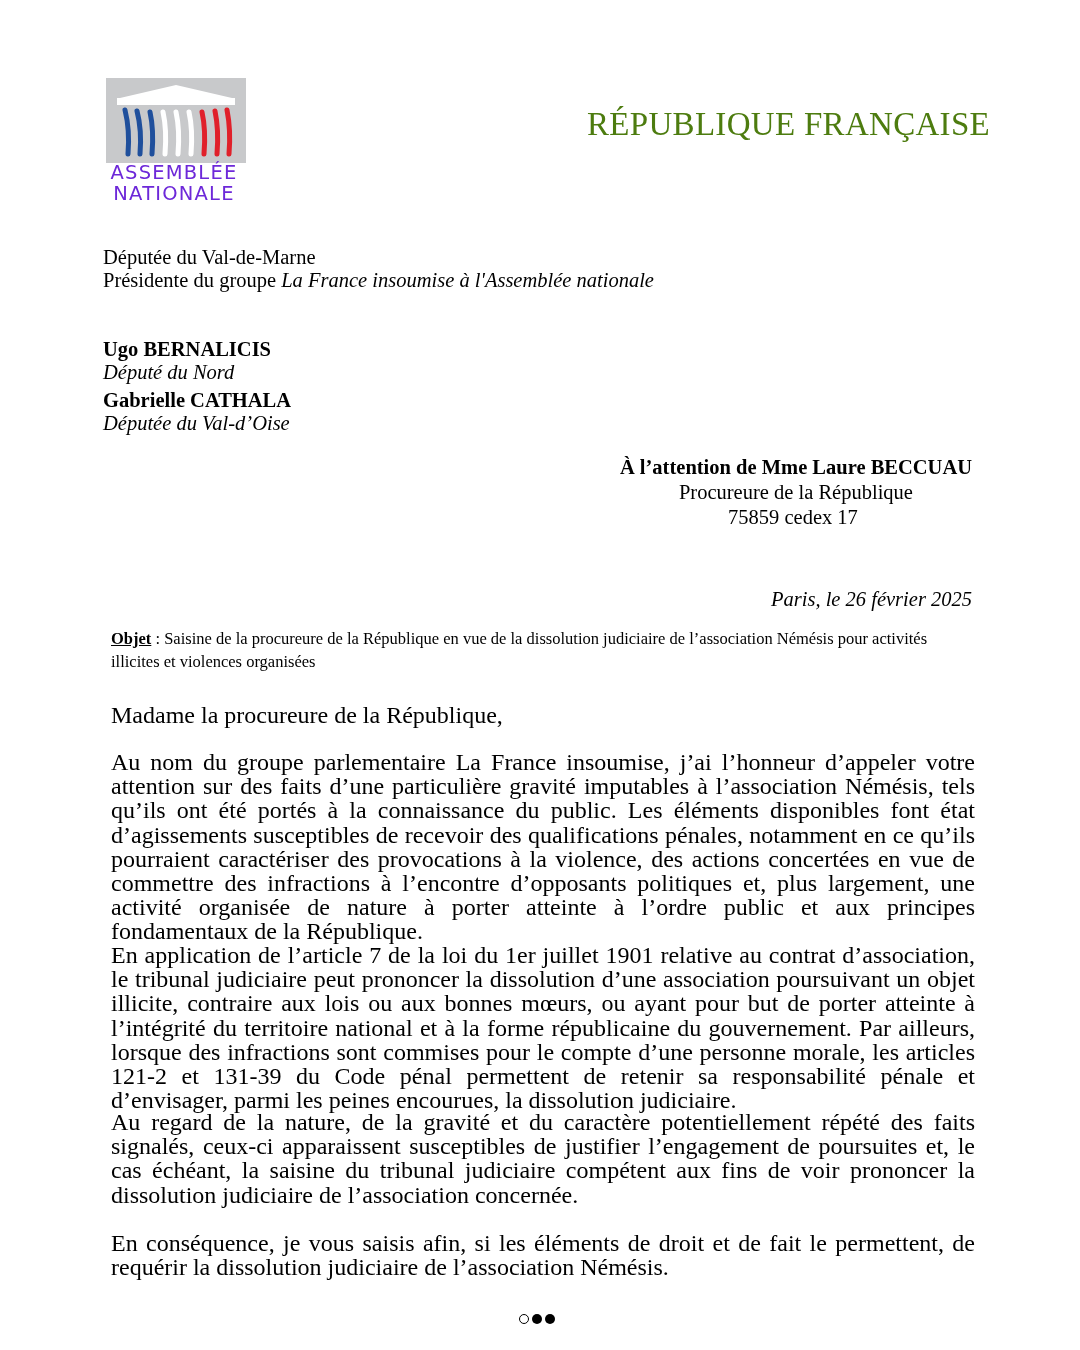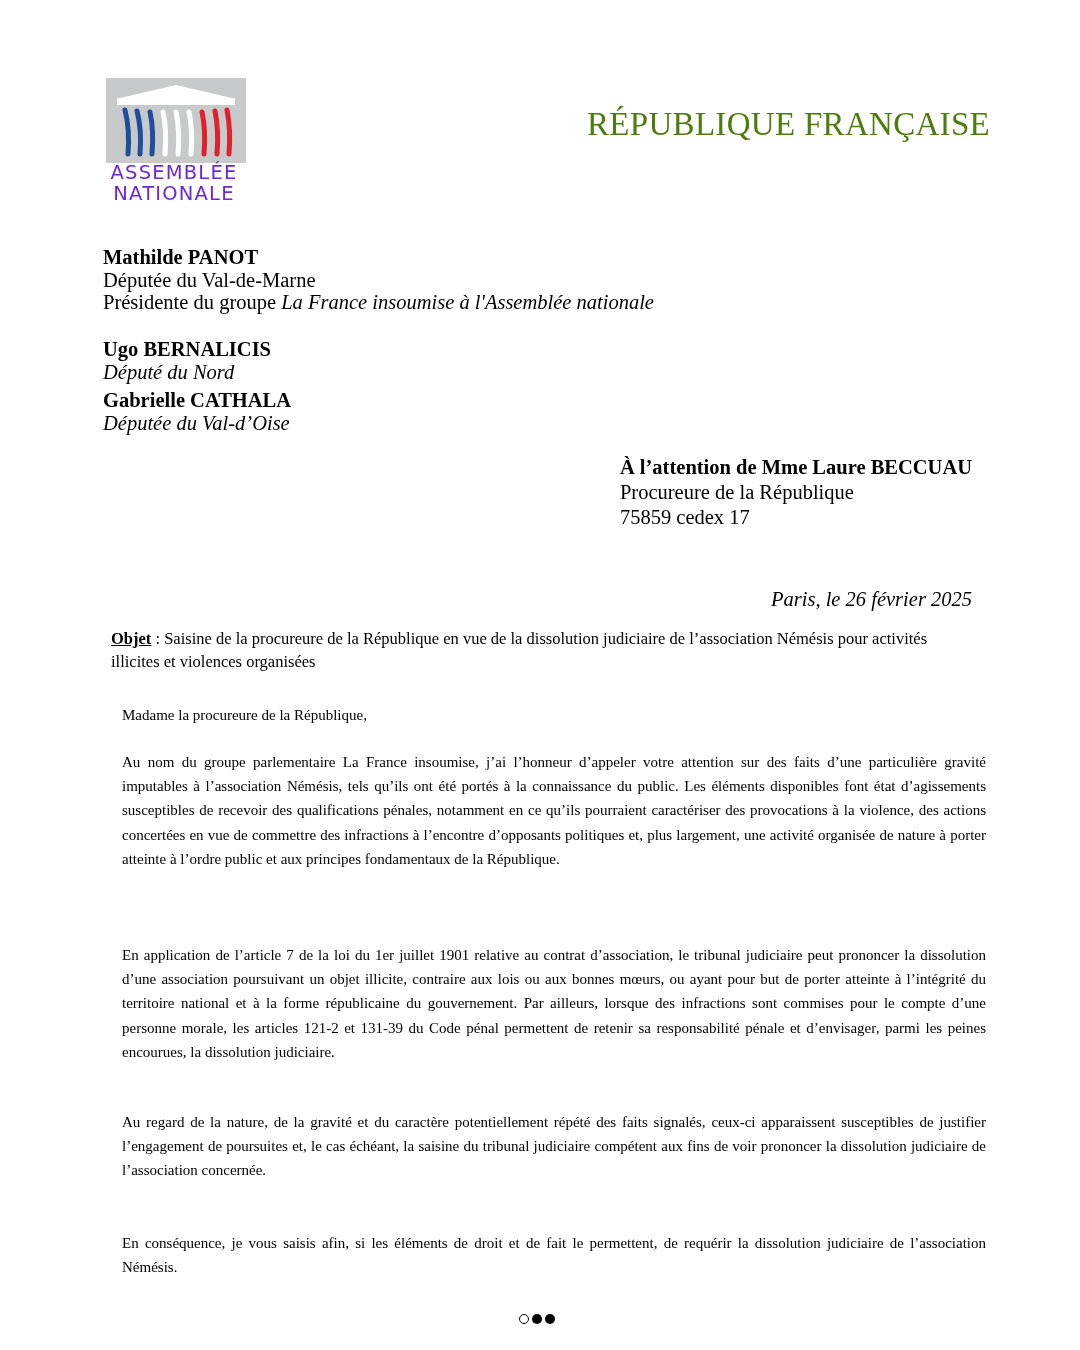--- a/index.html
+++ b/index.html
@@ -15,28 +15,28 @@
     .rf-title { font-size: 33px; line-height: 36px; letter-spacing: 0.3px; }
     .rf-motto { font-size: 22.5px; line-height: 26px; letter-spacing: 0.2px; }
 
     .sender { position: absolute; left: 103px; font-size: 20.5px; line-height: 22.5px; }
     .sender .name { font-weight: bold; }
     .sender .it { font-style: italic; }
     #s1 { top: 246px; }
     #s2 { top: 338px; }
     #s3 { top: 389px; }
 
-    .recipient { position: absolute; right: 108px; top: 455px; text-align: left; font-size: 20.5px; line-height: 25px; }
+    .recipient { position: absolute; right: 108px; top: 455px; text-align: center; font-size: 20.5px; line-height: 25px; }
     .recipient .name { font-weight: bold; }
     .date { position: absolute; right: 108px; top: 580px; font-size: 20.5px; font-style: italic; margin-top: 8px; }
 
     .objet { position: absolute; left: 111px; top: 627px; width: 866px; font-size: 16.5px; line-height: 23px; }
     .objet .lbl { font-weight: bold; text-decoration: underline; }
 
-    .body-text { position: absolute; left: 122px; width: 864px; font-size: 15px; line-height: 24.2px; text-align: justify; }
+    .body-text { position: absolute; left: 111px; width: 864px; font-size: 24px; line-height: 24.2px; text-align: justify; }
     #salut { top: 703px; }
     #p1 { top: 750px; }
     #p2 { top: 943px; }
     #p3 { top: 1110px; }
     #p4 { top: 1231px; }
 
     .dots { position: absolute; left: 519px; top: 1314px; display: flex; gap: 3px; align-items: center; }
     .dot { width: 10px; height: 10px; border-radius: 50%; background: #000; box-sizing: border-box; }
     .dot.open { background: #fff; border: 1.3px solid #000; }
   </style>
@@ -65,21 +65,20 @@
   </div>
   <div class="logo-text l1">ASSEMBLÉE</div>
   <div class="logo-text l2">NATIONALE</div>
 </div>
 
 <div class="rf">
   <div class="rf-title">RÉPUBLIQUE FRANÇAISE</div>
 </div>
 
 <div class="sender" id="s1">
-  <div class="name">Mathilde PANOT</div>
   <div>Députée du Val-de-Marne</div>
   <div><span>Présidente du groupe </span><span class="it">La France insoumise à l'Assemblée nationale</span></div>
 </div>
 
 <div class="sender" id="s2">
   <div class="name">Ugo BERNALICIS</div>
   <div class="it">Député du Nord</div>
 </div>
 
 <div class="sender" id="s3">

